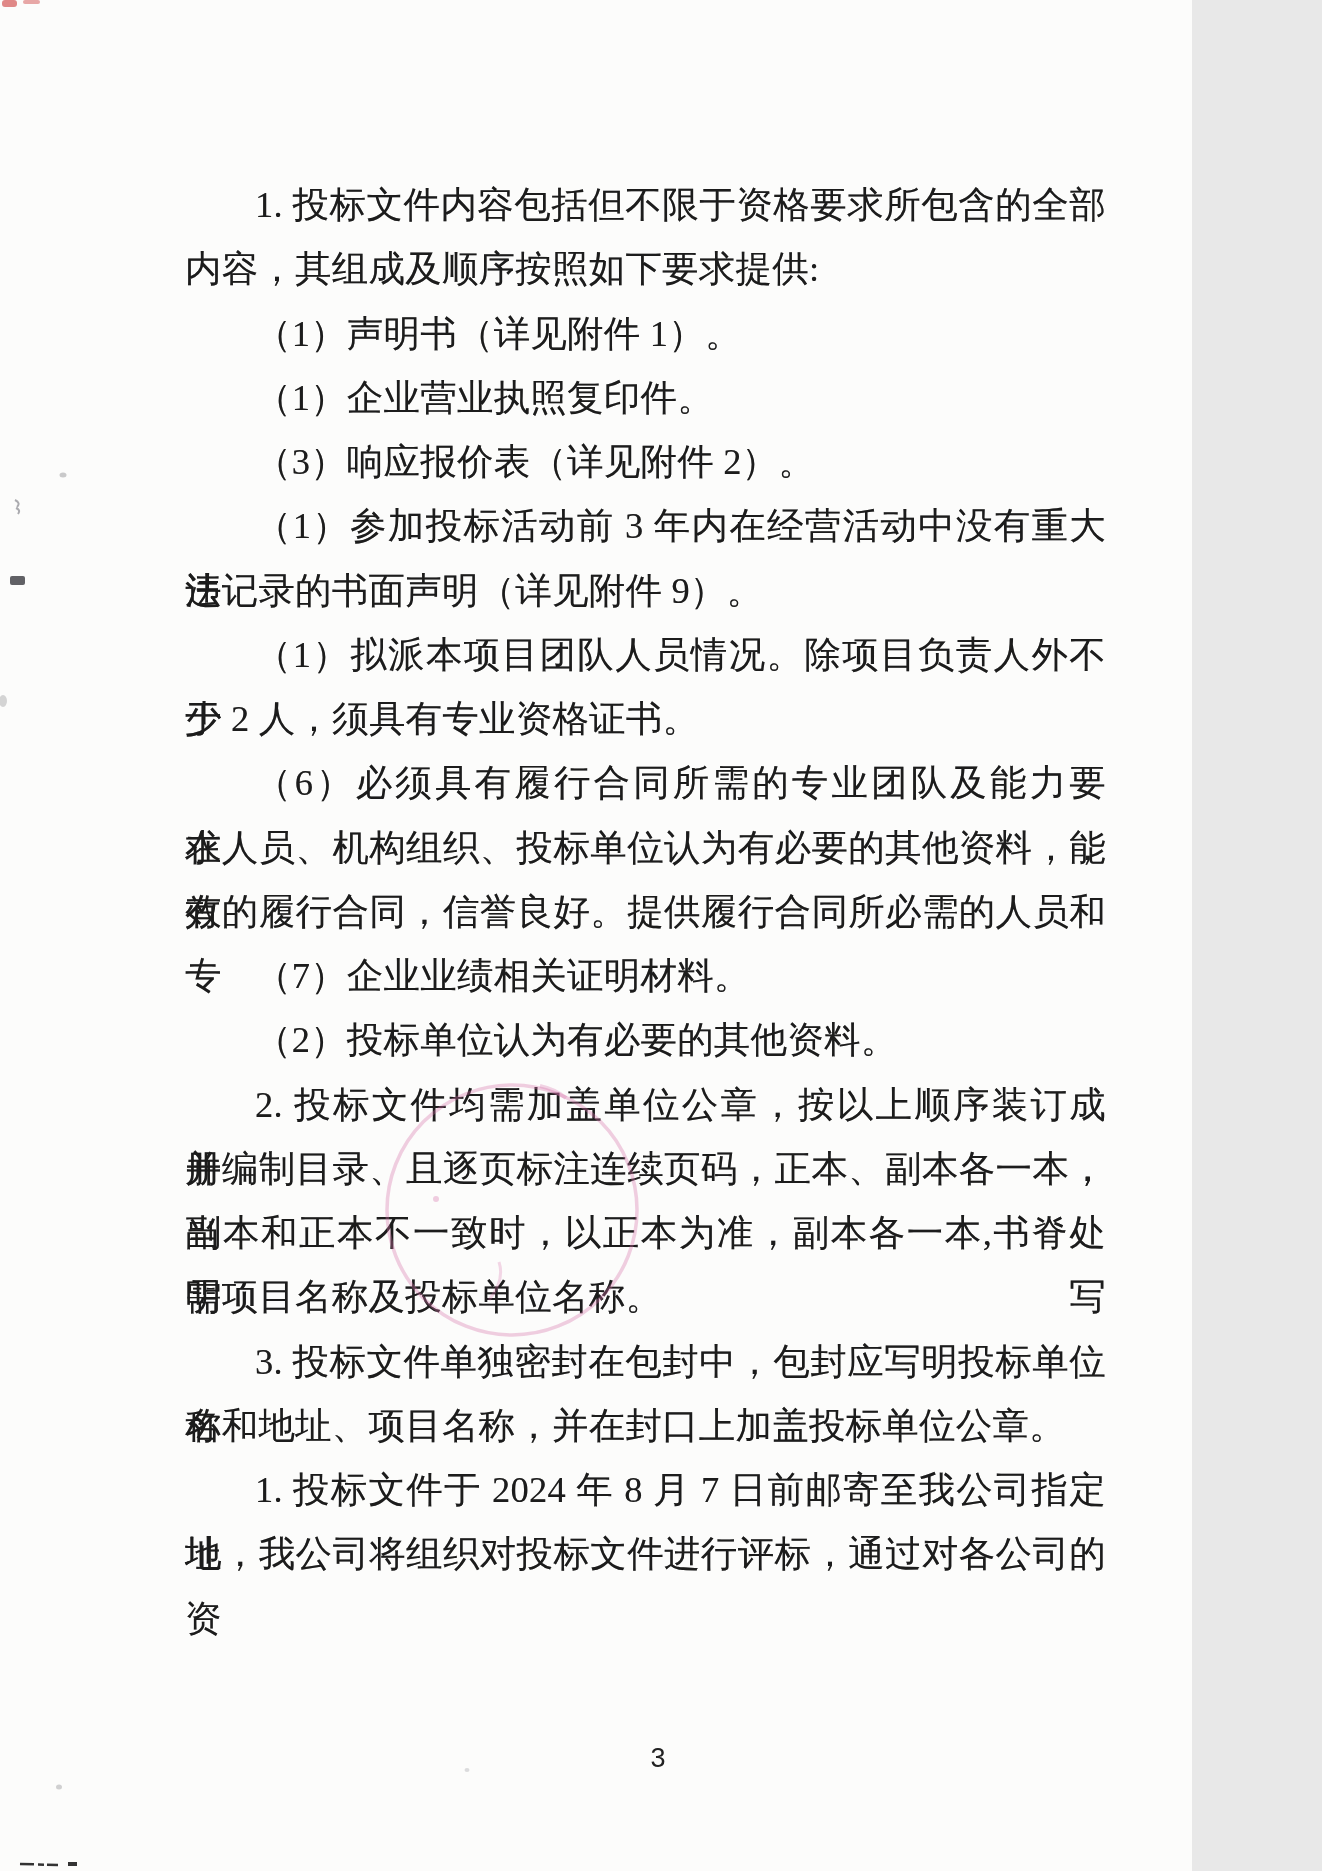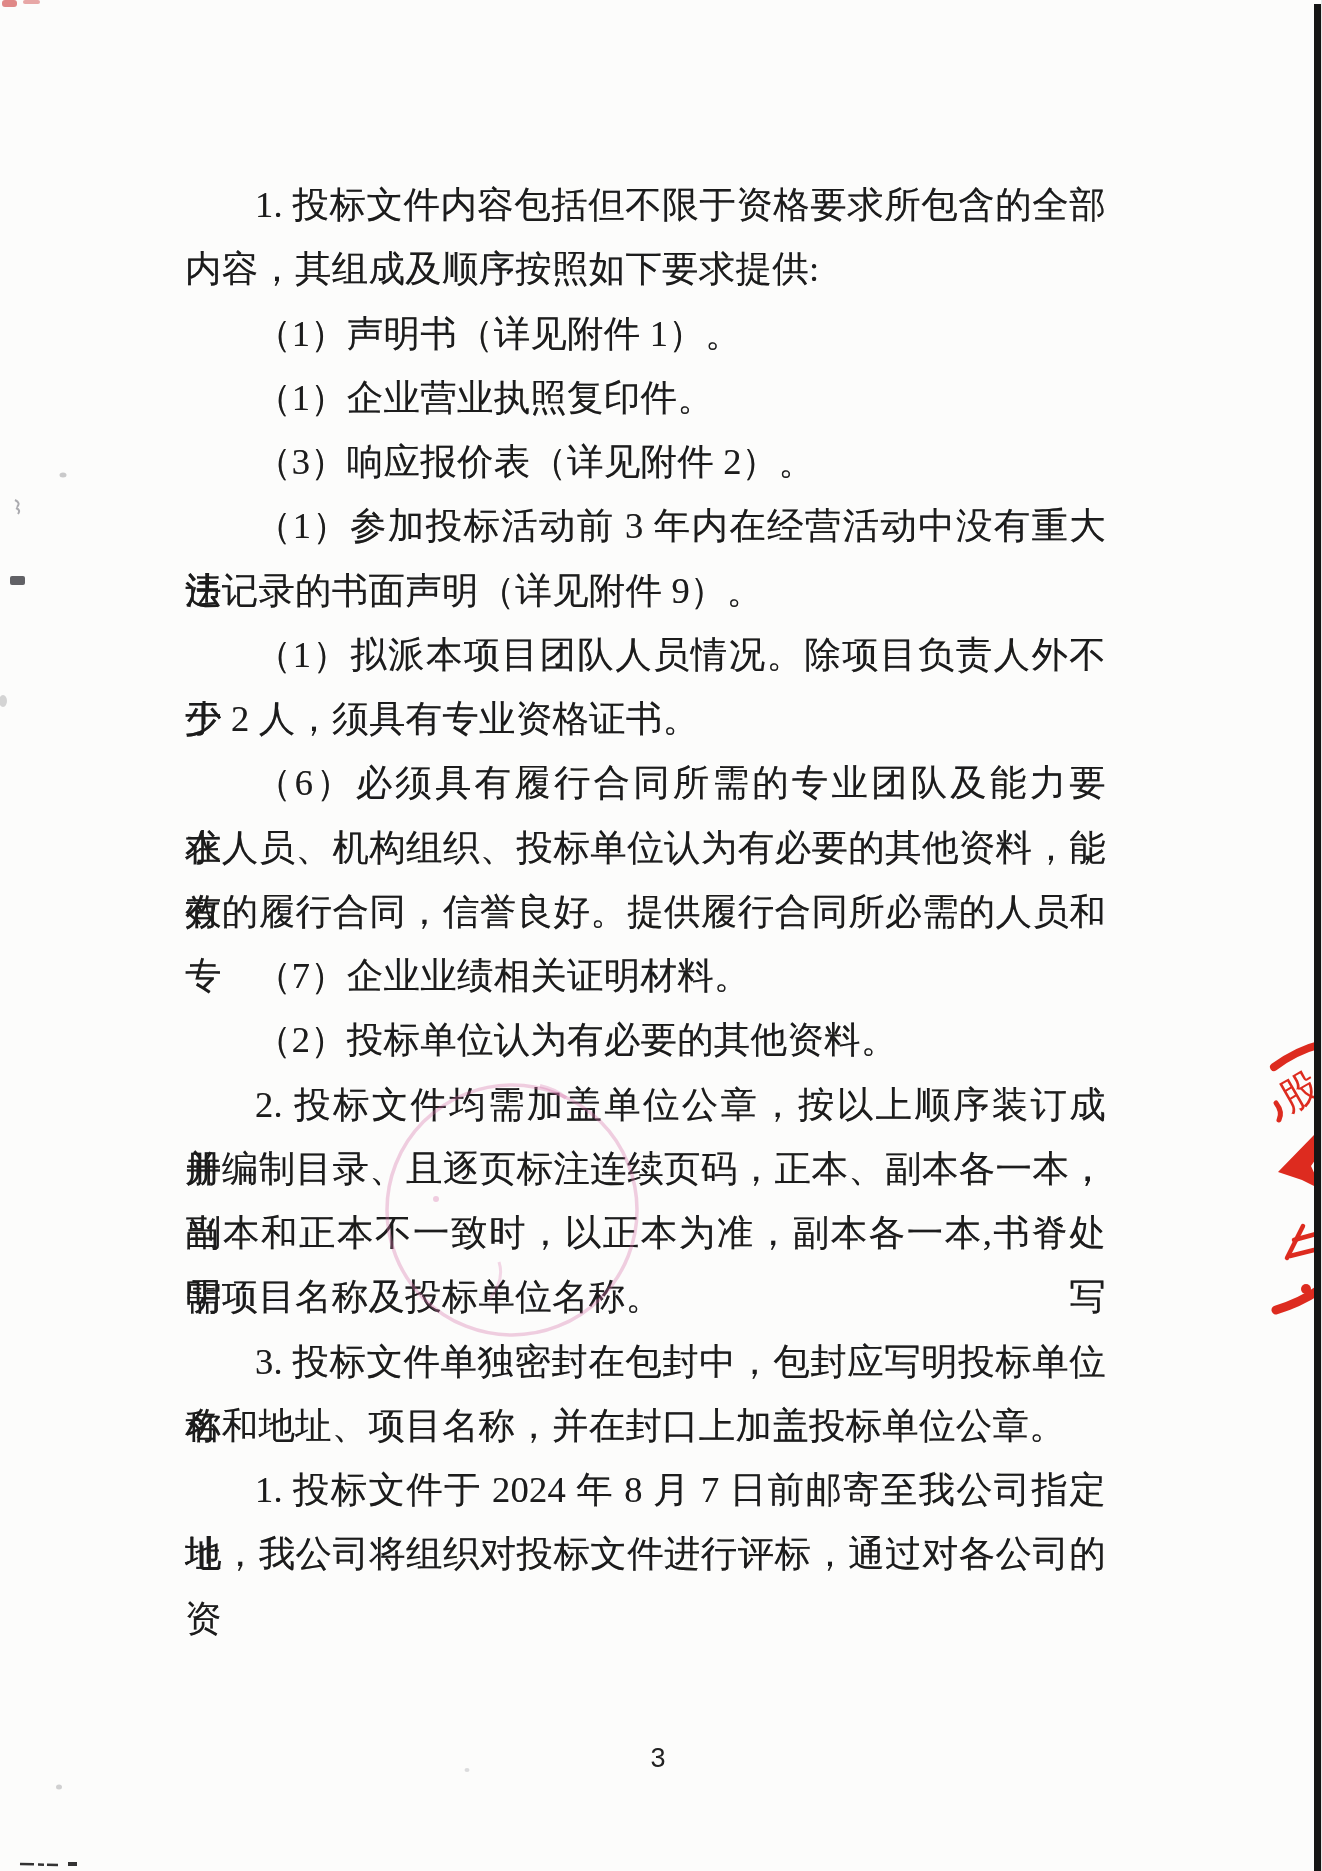--- a/index.html
+++ b/index.html
@@ -1,18 +1,18 @@
 <!DOCTYPE html>
 <html><head>
 <meta charset="utf-8">
 <style>
   html,body{margin:0;padding:0;background:#e8e8e8;}
   .page{
     position:relative;
-    width:1321px;height:1871px;
+    width:1192px;height:1871px;
     background:#fcfcfb;
     overflow:hidden;
     font-family:"Liberation Serif","DejaVu Serif",serif;
     text-decoration:underline;
   }
   
   .body-text{
     position:absolute;
     left:185px;top:173px;width:921px;
     color:#1c1c1c;

